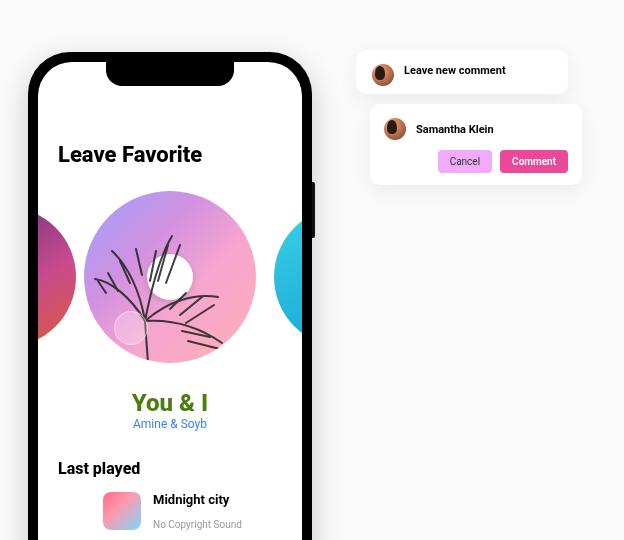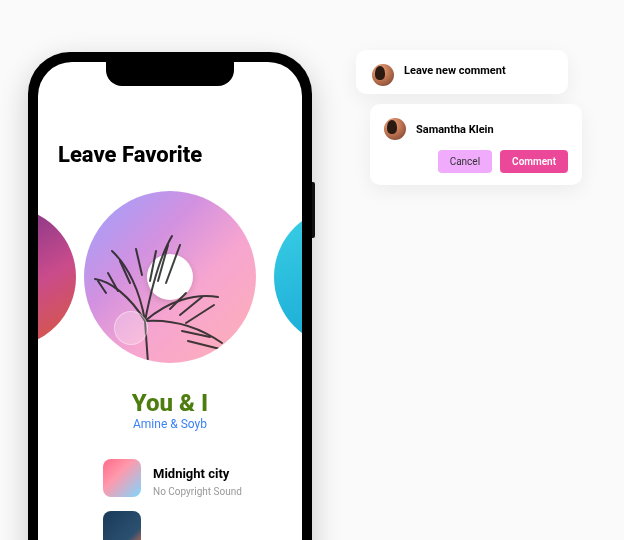--- a/index.html
+++ b/index.html
@@ -124,31 +124,31 @@
     background:rgba(255,255,255,0.25);
     border:1px solid rgba(255,255,255,0.4);
     z-index:3;
   }
 
   .now-playing { text-align: center; margin-bottom: 28px; }
   .song-title { font-size: 24px; font-weight: 800; color:#4d7c0f;margin-top:22px; }
   .song-artist { font-size: 12px; color:#3b82f6; }
 
   .track-list .track {
-    display: flex; align-items: flex-end; gap: 12px;
+    display: flex; align-items: flex-start; gap: 12px;
     margin-bottom: 14px;
     padding-left: 45px;
   }
   .track-thumb {
     width: 38px; height: 38px; border-radius: 8px;
   }
   .thumb1 { background: linear-gradient(135deg, #ff6a88 0%, #ff99ac 40%, #7ed6ff 100%); }
   .thumb2 { background: linear-gradient(135deg, #1a3a5a 0%, #2b506f 70%, #e06c4a 100%); }
   .track-meta .t-title { font-size: 13px; font-weight: 700; color:#000; }
-  .track-meta .t-sub { font-size: 10px; color:#999; margin-top:5px; }
+  .track-meta .t-sub { font-size: 10px; color:#999; margin-top:12px; }
 
   
   .card {
     position: absolute;
     background: #fff;
     border-radius: 10px;
     box-shadow: 0 6px 20px rgba(0,0,0,0.06);
     padding: 14px 16px;
   }
   .card.small {
@@ -264,20 +264,21 @@
           <div class="knob"></div>
         </div>
         <div class="album-side right"></div>
       </div>
 
       <div class="now-playing">
         <div class="song-title">You &amp; I</div>
         <div class="song-artist">Amine &amp; Soyb</div>
       </div>
 
+      <div class="h2">Last played</div>
 
       <div class="track-list">
         <div class="track">
           <div class="track-thumb thumb1"></div>
           <div class="track-meta">
             <div class="t-title">Midnight city</div>
             <div class="t-sub">No Copyright Sound</div>
           </div>
         </div>
         <div class="track">

